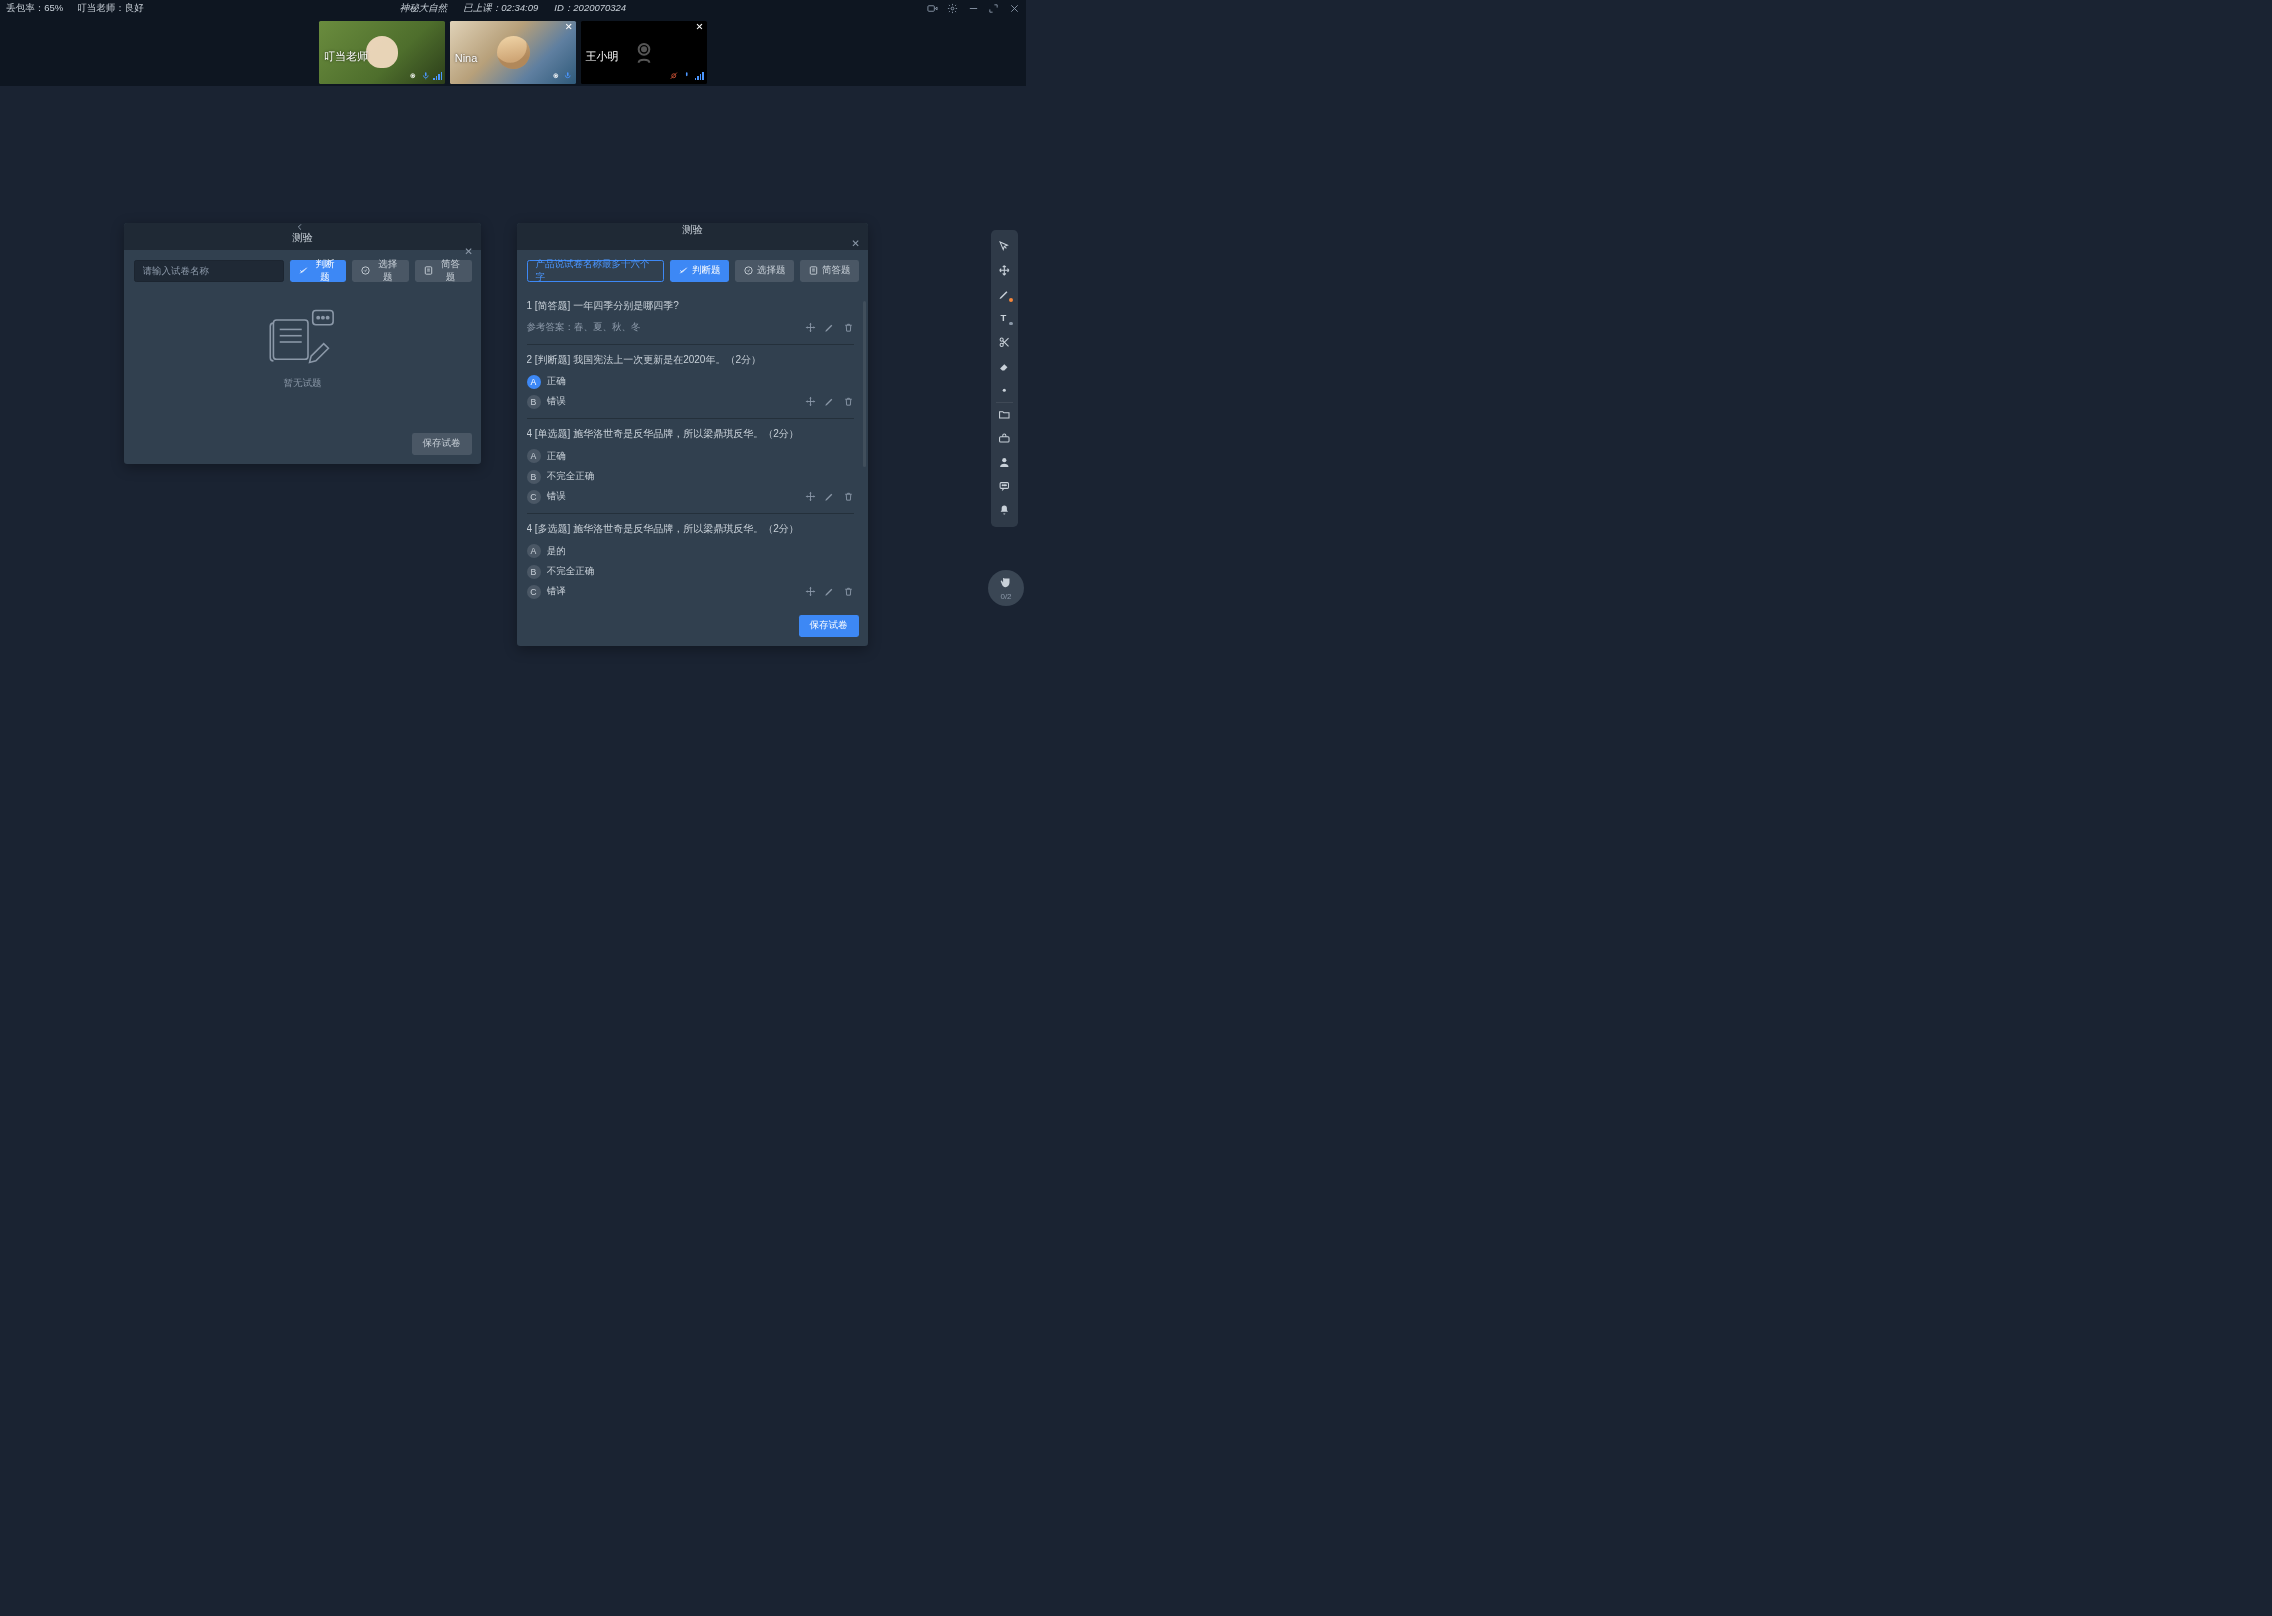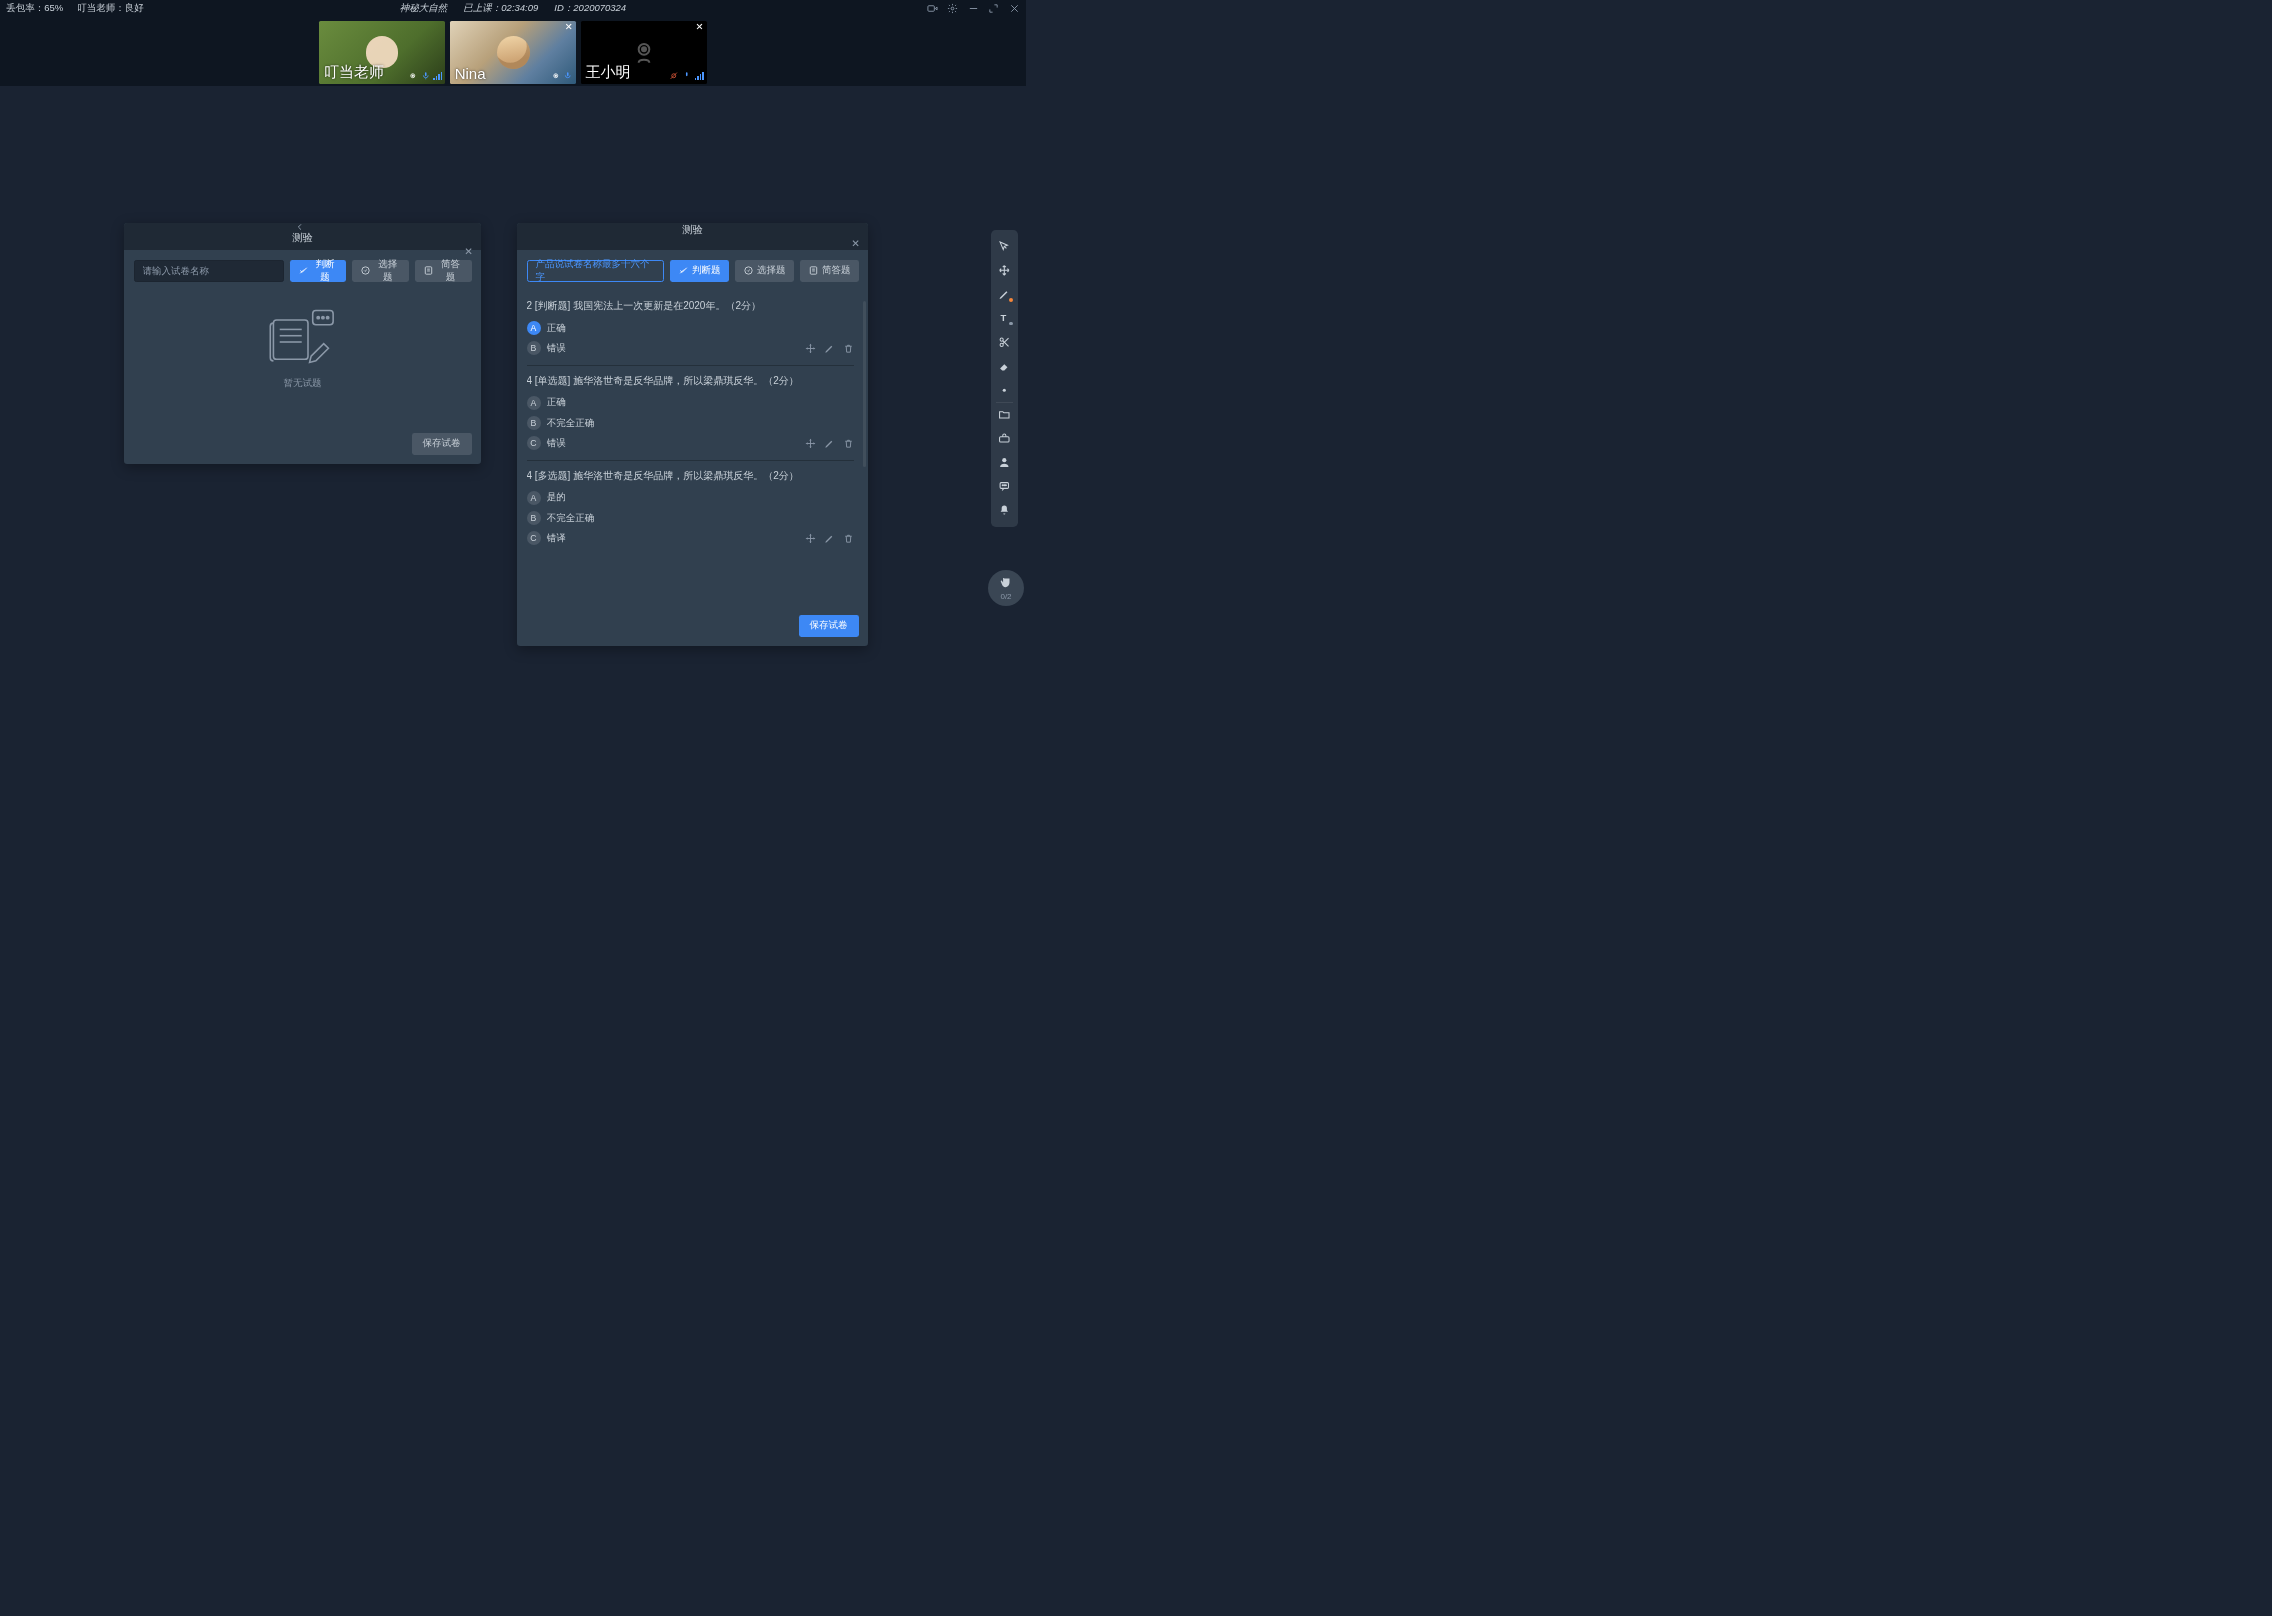--- a/index.html
+++ b/index.html
@@ -77,22 +77,22 @@
 .video-avatar {
   width: 100%; height: 100%;
   display: flex; align-items: center; justify-content: center;
 }
 .human-head { width: 32px; height: 32px; border-radius: 50% 50% 45% 45%; background: rgba(245,220,195,.92); }
 .nina-head { width: 33px; height: 33px; border-radius: 50%; background: linear-gradient(170deg,#f0d5a8 0,#cfa676 70%); box-shadow: inset -3.2px -6.3px 0 0 rgba(120,80,40,.35); }
 .camera-off-icon { color: #555; }
 .camera-off-icon svg { width: 32px; height: 32px; }
 .video-name {
   position: absolute;
-  left: 4.7px; bottom: 2px;
-  font-size: 15px;
+  left: 4.7px; bottom: 20px;
+  font-size: 11px;
   color: #fff;
   text-shadow: 0 0 2.4px rgba(0,0,0,.8);
   text-align: right;
 }
 .video-close {
   position: absolute; right: 3.2px; top: 1.6px;
   color: #fff; font-size: 9.5px; line-height: 1;
 }
 .video-status {
   position: absolute; right: 3.2px; bottom: 3.2px;
@@ -483,20 +483,43 @@
             <line x1="9" y1="13" x2="15" y2="13"></line>
           </svg>
         </span>
       <span>简答题</span>
     </button>
   </div>
   <div class="panel-body" style="position:relative;">
     <div class="scroll-hint"></div>
     <div class="question-list" id="qlist">
         <div class="question-block">
+          <div class="q-title">1 [简答题] 一年四季分别是哪四季?</div>
+          <div class="q-ref-row">
+            <div class="q-ref">参考答案：春、夏、秋、冬</div>
+            <div class="q-actions">
+  <span class="act">
+                <svg viewBox="0 0 24 24" fill="none" stroke="currentColor" stroke-width="2">
+                  <path d="M12 3v18M3 12h18M12 3l-2 2M12 3l2 2M12 21l-2-2M12 21l2-2M3 12l2-2M3 12l2 2M21 12l-2-2M21 12l-2 2"></path>
+                </svg>
+              </span>
+  <span class="act">
+                <svg viewBox="0 0 24 24" fill="currentColor">
+                  <path d="M3 21l3-1 12-12-2-2L4 18z"></path>
+                </svg>
+              </span>
+  <span class="act">
+                <svg viewBox="0 0 24 24" fill="none" stroke="currentColor" stroke-width="2">
+                  <path d="M5 7h14M10 7V5h4v2M7 7l1 13h8l1-13"></path>
+                </svg>
+              </span>
+            </div>
+          </div>
+        </div>
+        <div class="question-block">
           <div class="q-title">2 [判断题] 我国宪法上一次更新是在2020年。（2分）</div>
           <div class="q-options">
             <div class="q-option">
               <span class="q-letter selected">A</span>
               <span>正确</span>
             </div>
             <div class="q-option">
               <span class="q-letter">B</span>
               <span>错误</span>
               <div class="q-actions">

